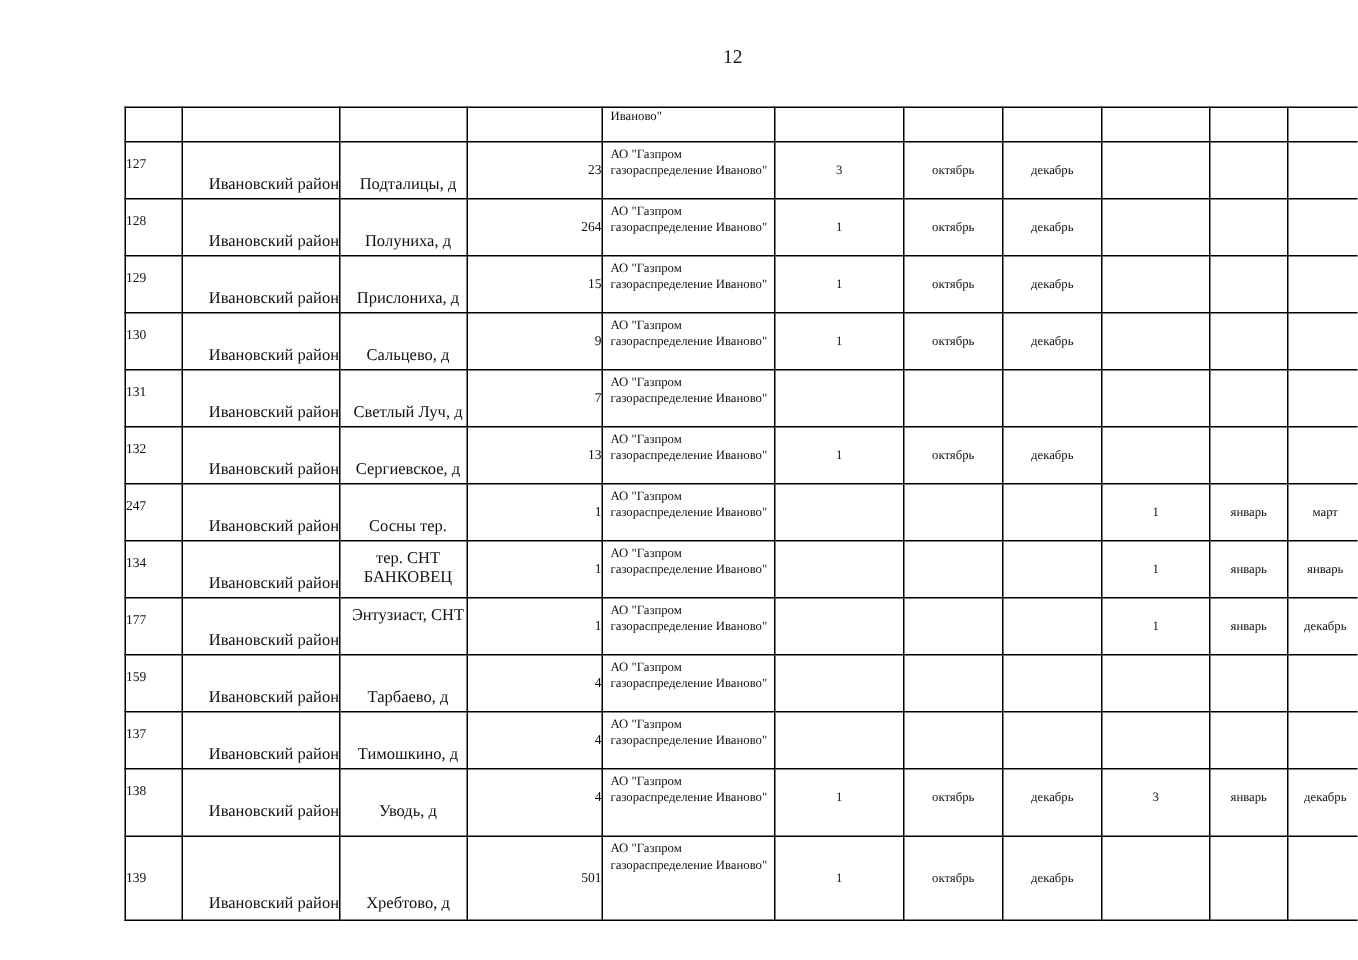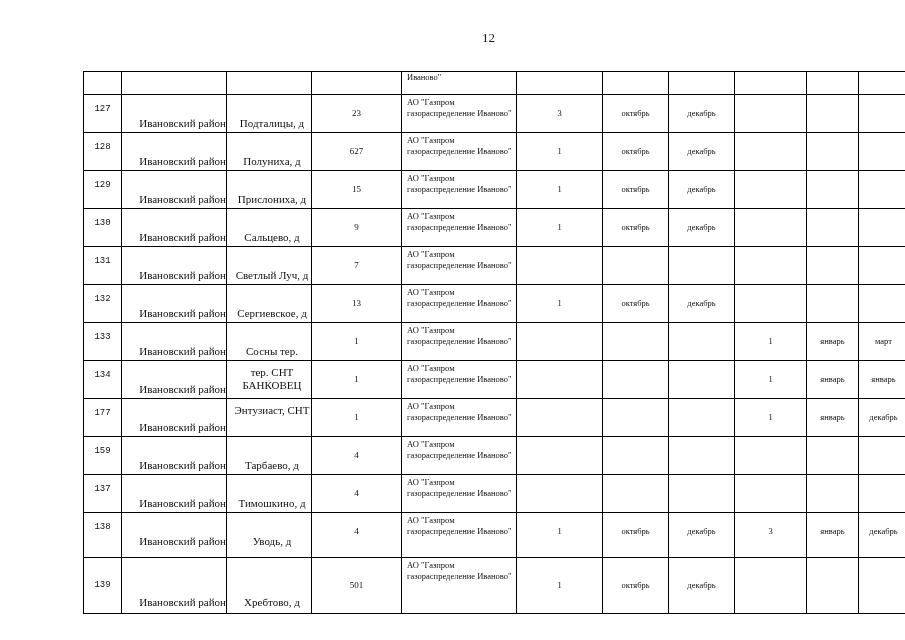--- a/index.html
+++ b/index.html
@@ -59,44 +59,42 @@
   col.c-count    { width: 90px; }
   col.c-org      { width: 115px; }
   col.c-q1       { width: 86px; }
   col.c-m1       { width: 66px; }
   col.c-m2       { width: 66px; }
   col.c-q2       { width: 72px; }
   col.c-m3       { width: 52px; }
   col.c-m4       { width: 50px; }
 
   .cell-num {
-    text-align: center;
     padding-top: 9px;
     font-size: 9px;
-    font-family: Liberation Mono, monospace;
   }
   .cell-district {
     text-align: right;
     padding-left: 6px;
     padding-top: 22px;
     font-size: 11px;
     line-height: 1.1;
   }
   .cell-locality {
     text-align: center;
     padding-left: 6px;
     padding-top: 22px;
     font-size: 11px;
     line-height: 1.15;
   }
   .cell-locality.two-line {
     padding-top: 5px;
   }
   .cell-count {
-    text-align: center;
+    text-align: right;
     padding-top: 13px;
     font-size: 9px;
   }
   .cell-org {
     text-align: left;
     padding-left: 5px;
     padding-top: 2px;
     font-size: 8.5px;
     line-height: 1.25;
   }
@@ -230,21 +228,21 @@
           <td>
               <div class="cell-num">128</div>
             </td>
           <td>
               <div class="cell-district">Ивановский район</div>
             </td>
           <td>
               <div class="cell-locality">Полуниха, д</div>
             </td>
           <td>
-              <div class="cell-count">627</div>
+              <div class="cell-count">264</div>
             </td>
           <td>
               <div class="cell-org">АО "Газпром газораспределение Иваново"</div>
             </td>
           <td>
               <div class="cell-center">1</div>
             </td>
           <td>
               <div class="cell-center">октябрь</div>
             </td>
@@ -401,21 +399,21 @@
           <td>
               <div class="cell-center"></div>
             </td>
           <td>
               <div class="cell-center"></div>
             </td>
         </tr>
 
         <tr>
           <td>
-              <div class="cell-num">133</div>
+              <div class="cell-num">247</div>
             </td>
           <td>
               <div class="cell-district">Ивановский район</div>
             </td>
           <td>
               <div class="cell-locality">Сосны тер.</div>
             </td>
           <td>
               <div class="cell-count">1</div>
             </td>

